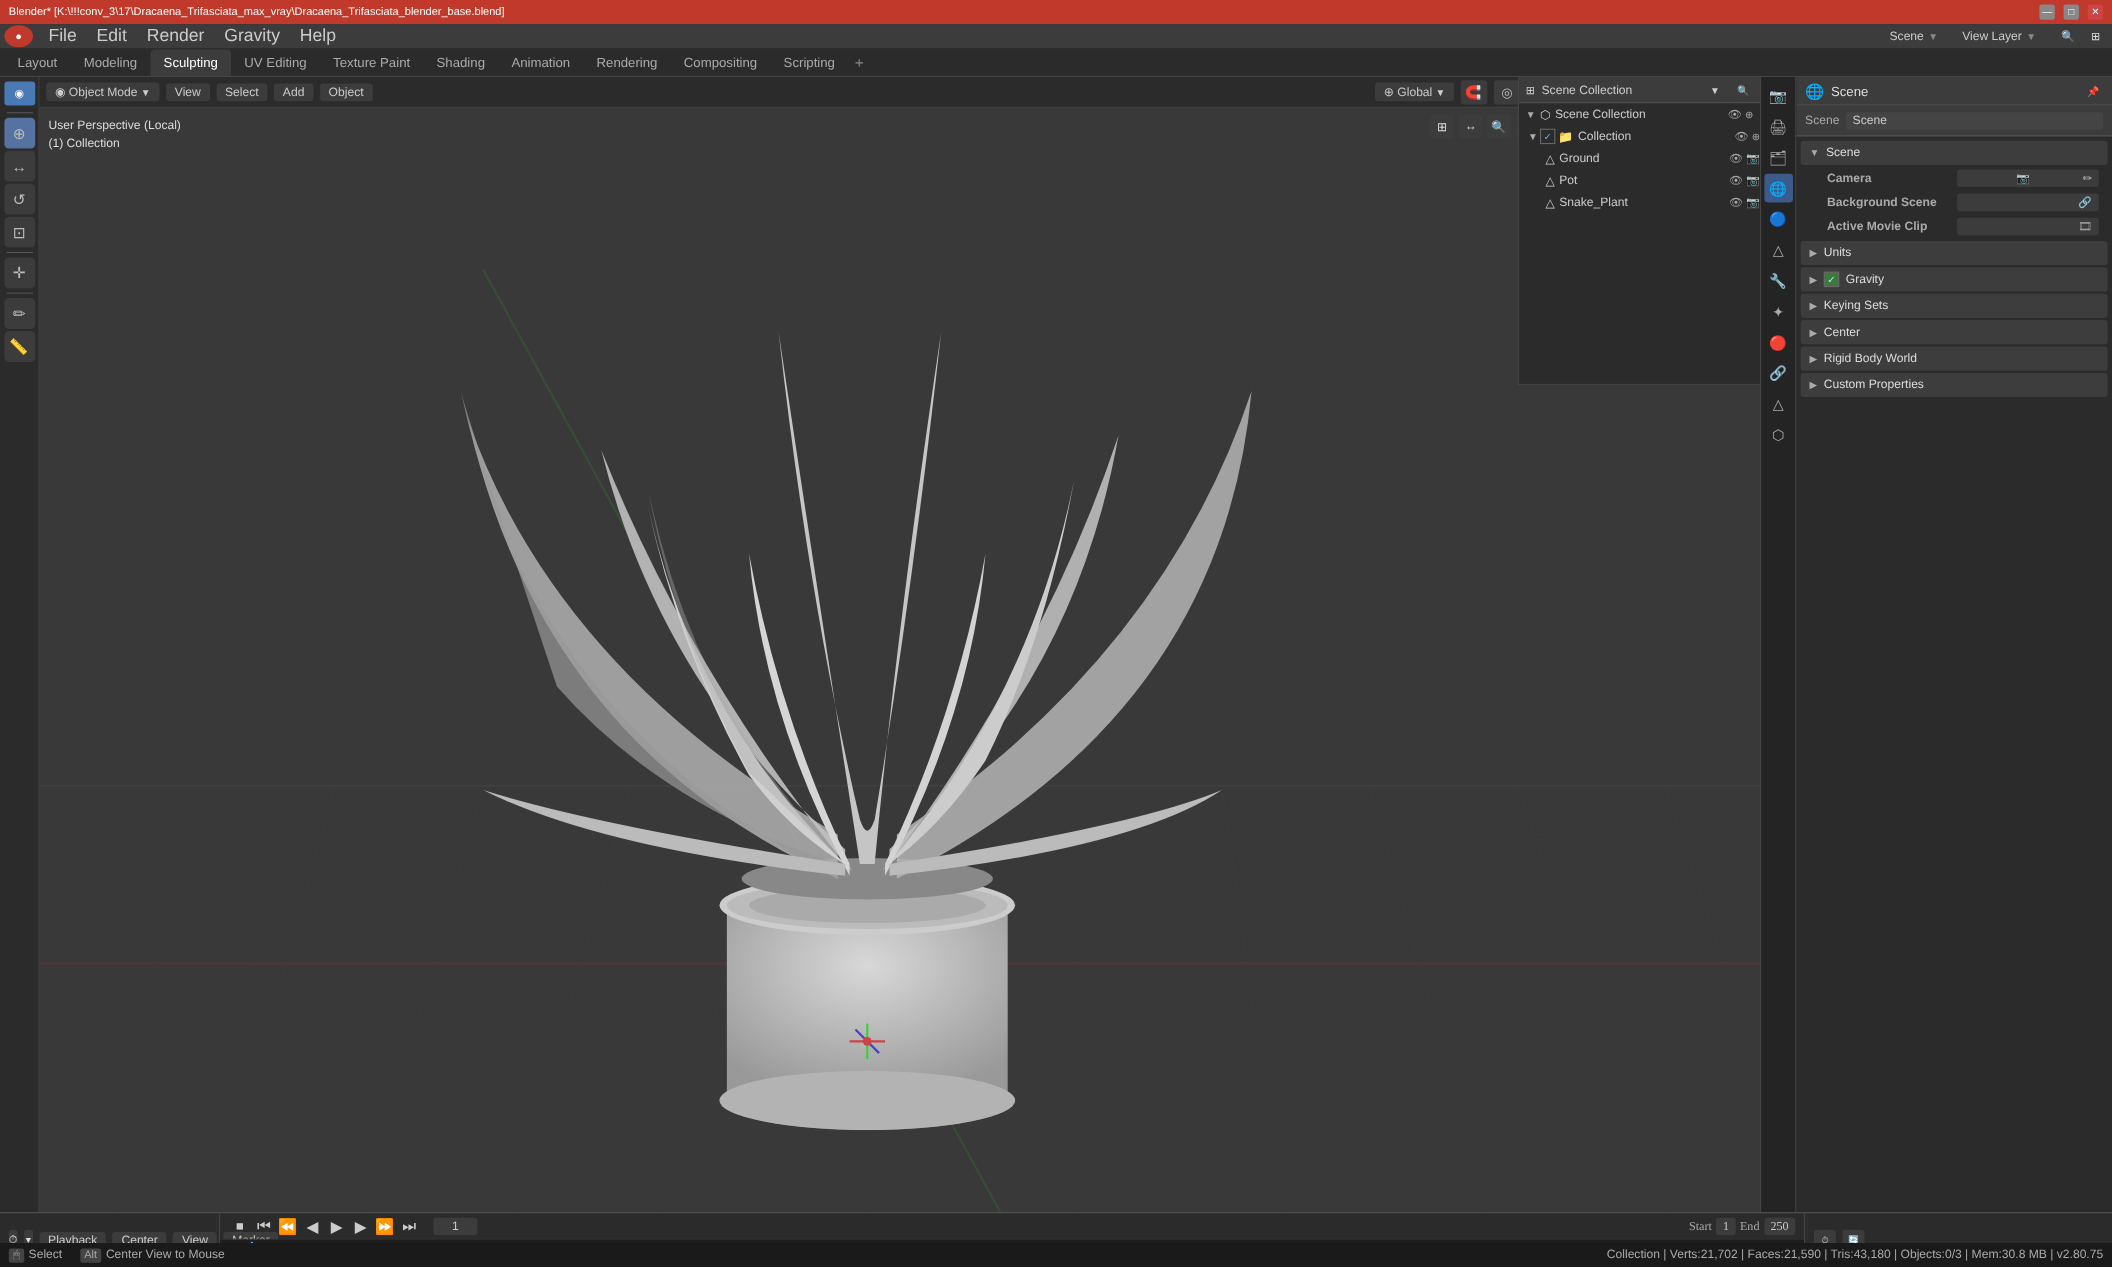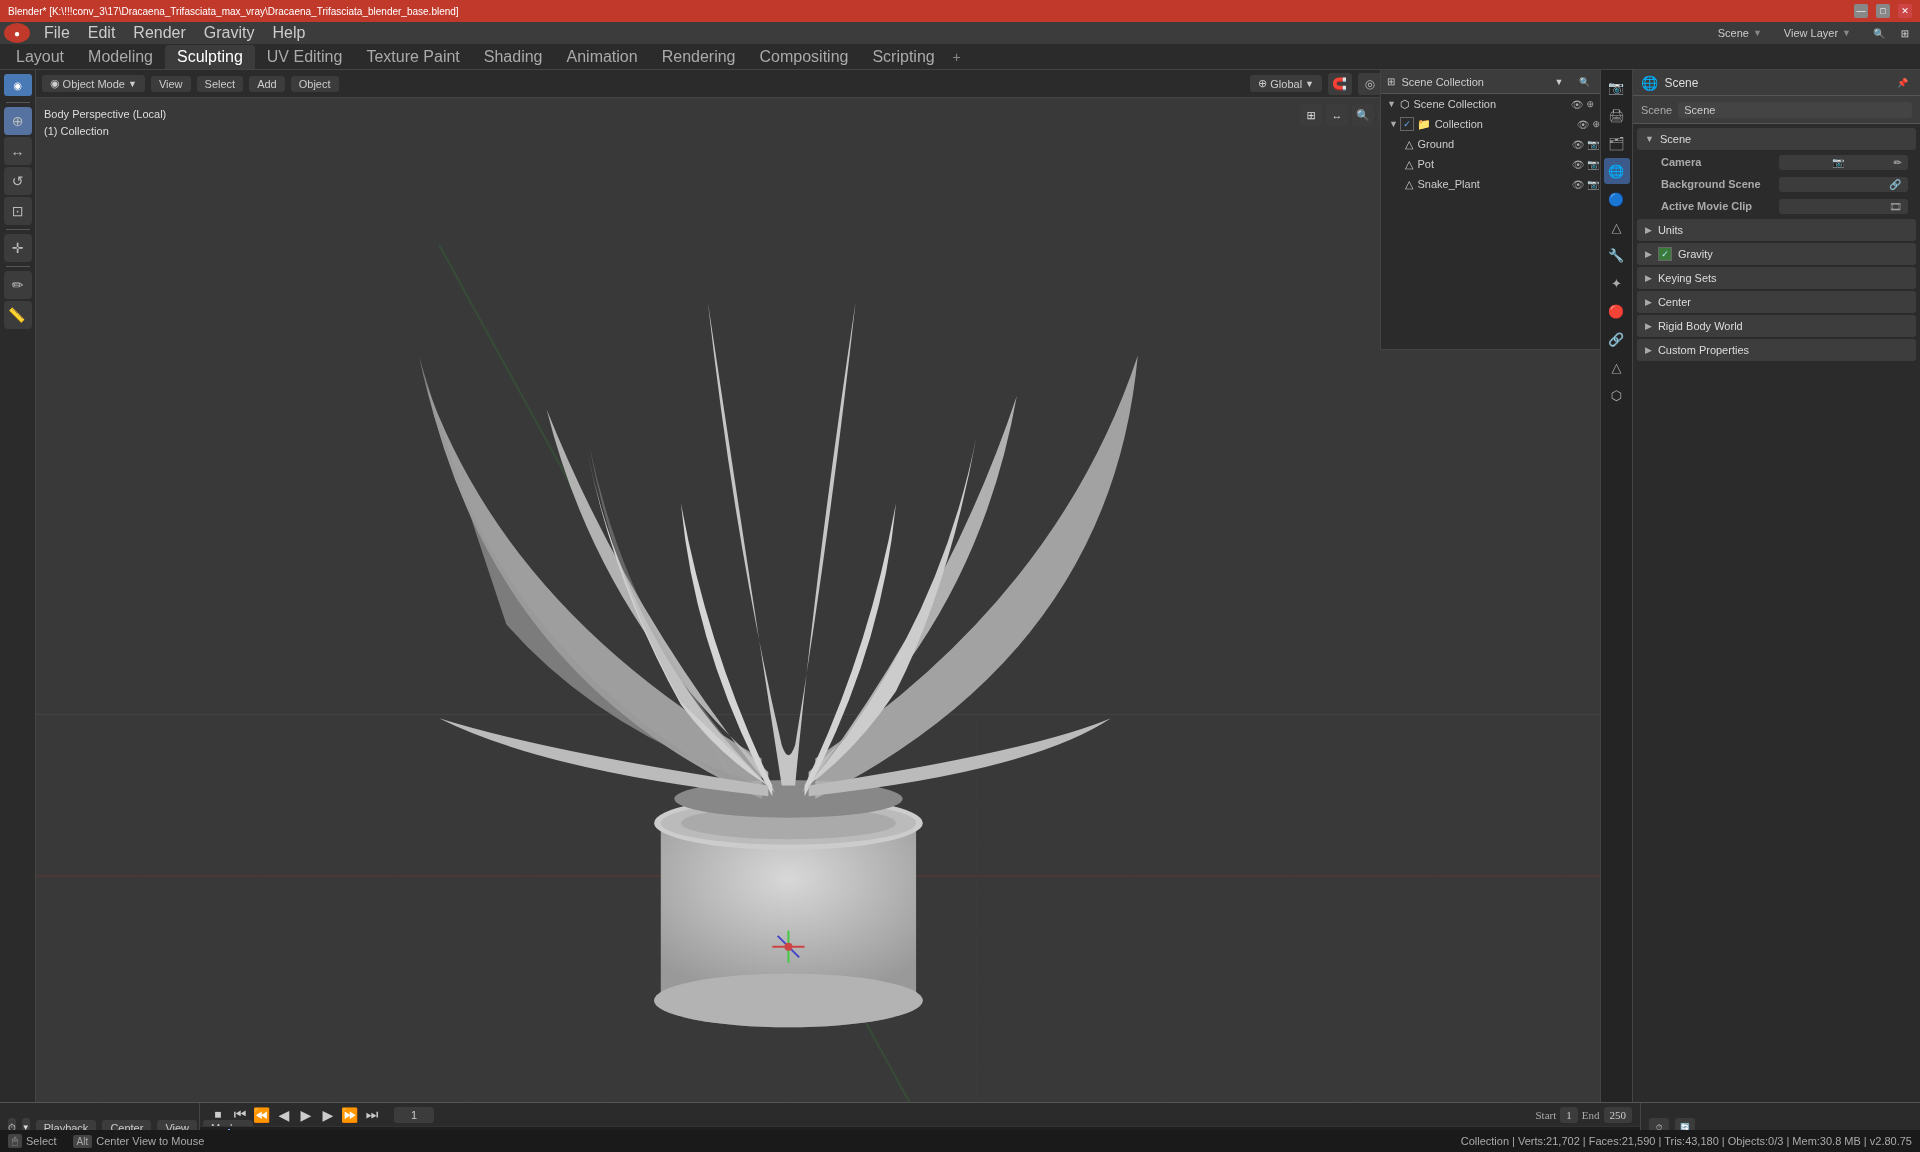--- a/index.html
+++ b/index.html
@@ -77,21 +77,21 @@
       padding: 0 4px;
       position: absolute;
       top: 44px;
       left: 0;
       z-index: 100;
       border-bottom: 1px solid #444;
     }
     .workspace-tab {
       padding: 3px 12px;
       color: #aaa;
-      font-size: 16px;
+      font-size: 12px;
       cursor: pointer;
       border-radius: 4px 4px 0 0;
       height: 24px;
       display: flex;
       align-items: center;
     }
     .workspace-tab.active {
       background: #3c3c3c;
       color: #fff;
     }
@@ -734,21 +734,21 @@
 
     <g transform="translate(560, 600)">
       <line x1="-12" y1="0" x2="12" y2="0" stroke="#cc4444" stroke-width="1.5"></line>
       <line x1="0" y1="-12" x2="0" y2="12" stroke="#44cc44" stroke-width="1.5"></line>
       <line x1="-8" y1="-8" x2="8" y2="8" stroke="#4444cc" stroke-width="1.5"></line>
       <circle r="3" fill="#cc4444"></circle>
     </g>
   </svg>
 
   <div class="viewport-info">
-    <div>Body Perspective (Local)</div>
+    <div>User Perspective (Local)</div>
     <div>(1) Collection</div>
   </div>
 
   <div id="nav-gizmo">
     <svg viewBox="0 0 80 80">
 
       <circle cx="40" cy="40" r="35" fill="#333" opacity="0.6"></circle>
 
       <line x1="40" y1="40" x2="40" y2="12" stroke="#4488ff" stroke-width="2"></line>
       <circle cx="40" cy="10" r="6" fill="#4488ff"></circle>

